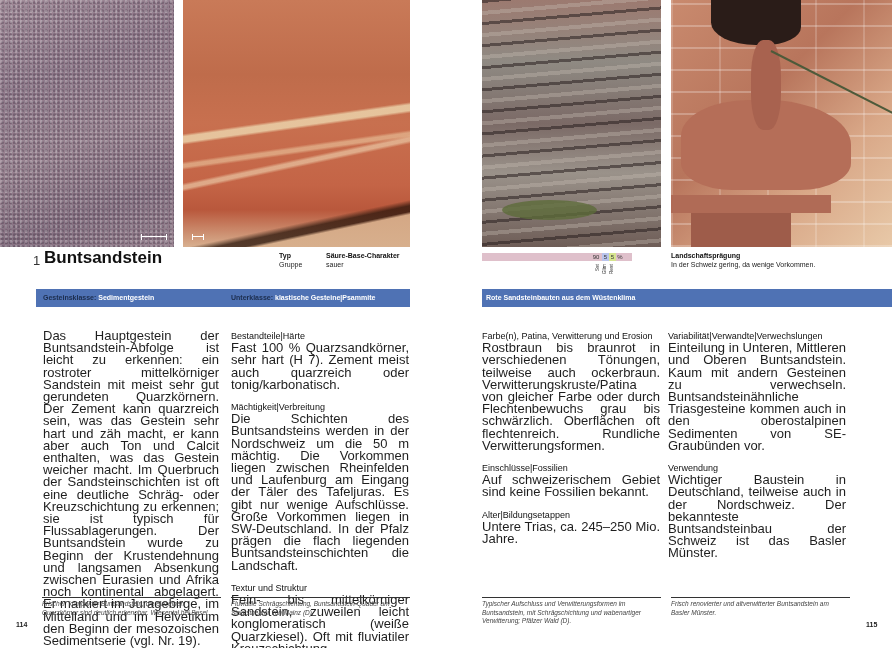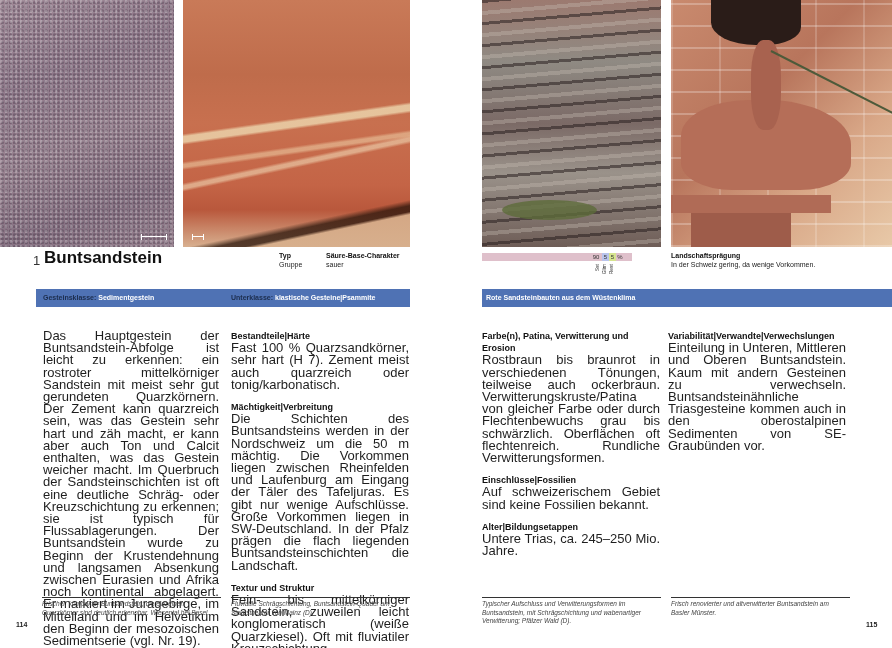--- a/index.html
+++ b/index.html
@@ -51,21 +51,21 @@
     .title { left: 44px; top: 248px; font-size: 17px; font-weight: bold; color: #111; }
     .meta-label { font-size: 7px; font-weight: bold; color: #111; font-family: "Liberation Sans", sans-serif; }
     .meta-val { font-size: 7px; color: #222; }
 
     .band { position: absolute; top: 289px; height: 18px; background: #4f72b4; }
     .band-text { position: absolute; top: 294px; font-size: 7px; font-weight: bold; color: #1c2d4d; }
     .band-text .val { color: #ffffff; }
     .band-white { color: #ffffff; }
 
     .body-text { font-size: 13px; line-height: 12.2px; color: #1e1e1e; text-align: justify; }
-    .h { font-weight: bold; font-size: 9px; color: #111; line-height: 12.2px; }
+    .h { font-weight: normal; font-size: 9px; color: #111; line-height: 12.2px; }
     .sec { margin-bottom: 10px; }
 
     .caption-rule { position: absolute; top: 597px; height: 1px; background: #333; }
     .caption { position: absolute; top: 600px; font-size: 6.5px; line-height: 8.6px; font-style: italic; color: #444; }
     .pagenum { position: absolute; top: 621px; font-size: 7px; font-weight: bold; color: #222; }
 
     .pct-bar { position: absolute; left: 482px; top: 253px; width: 150px; height: 8px; background: #dfc0cb; }
     .pct-seg { position: absolute; top: 253px; height: 8px; font-size: 6px; line-height: 8px; text-align: center; color: #333; }
     .pct-rot { position: absolute; top: 264px; font-size: 5px; color: #333; writing-mode: vertical-rl; transform: rotate(180deg); }
   </style>
@@ -159,19 +159,23 @@
     <div class="h">Alter|Bildungsetappen</div>
     <div class="body-text">Untere Trias, ca. 245–250 Mio. Jahre.</div>
   </div>
 </div>
 
 <div class="abs" style="left:668px; top:330px; width:178px;">
   <div class="sec">
     <div class="h">Variabilität|Verwandte|Verwechslungen</div>
     <div class="body-text">Einteilung in Unteren, Mittleren und Oberen Buntsandstein. Kaum mit andern Gesteinen zu verwechseln. Buntsandsteinähnliche Triasgesteine kommen auch in den oberostalpinen Sedimenten von SE-Graubünden vor.</div>
   </div>
+  <div class="sec">
+    <div class="h">Verwendung</div>
+    <div class="body-text">Wichtiger Baustein in Deutschland, teilweise auch in der Nordschweiz. Der bekannteste Buntsandsteinbau der Schweiz ist das Basler Münster.</div>
+  </div>
 </div>
 
 <div class="caption-rule" style="left:482px; width:179px;"></div>
 <div class="caption" style="left:482px; width:179px;">Typischer Aufschluss und Verwitterungsformen im Buntsandstein, mit Schrägschichtung und wabenartiger Verwitterung; Pfälzer Wald (D).</div>
 <div class="caption-rule" style="left:671px; width:179px;"></div>
 <div class="caption" style="left:671px; width:160px;">Frisch renovierter und altverwitterter Buntsandstein am Basler Münster.</div>
 <div class="pagenum" style="left:866px;">115</div>
 
 </body></html>

